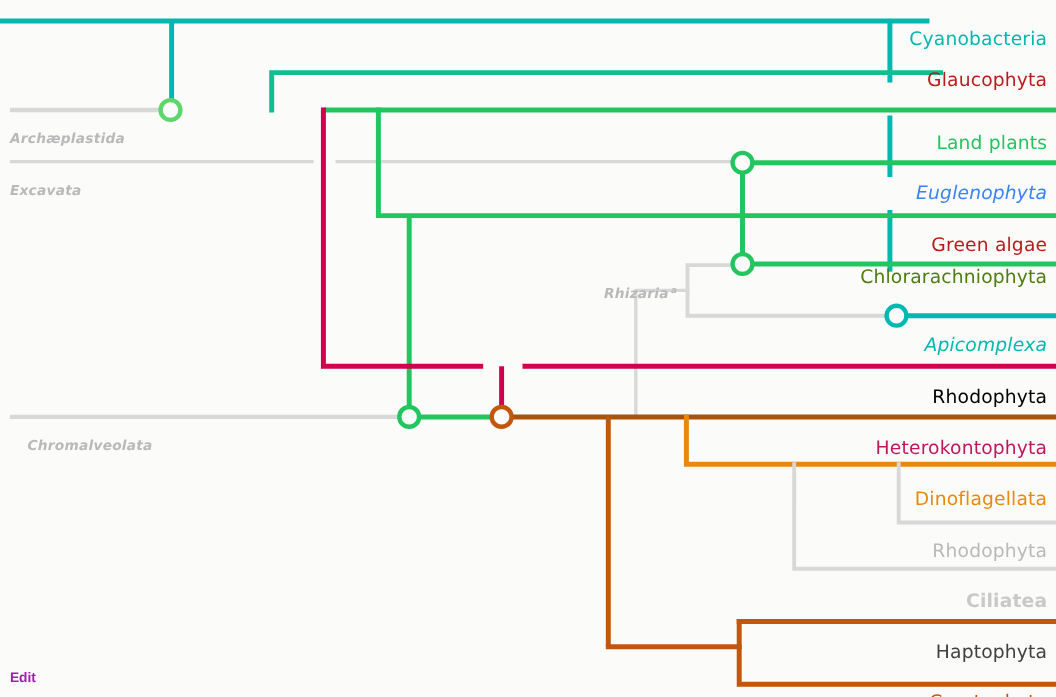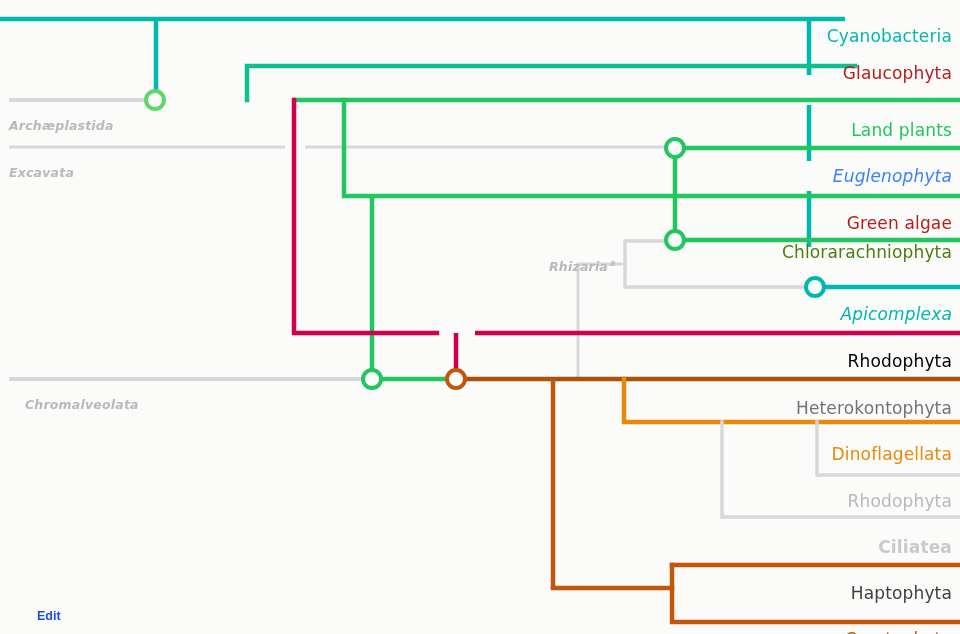--- a/index.html
+++ b/index.html
@@ -42,24 +42,23 @@
     font-size: 8px;
     vertical-align: super;
     margin-left: 2px;
   }
   #edit-link {
     position: absolute;
     left: 9px;
     top: 609px;
     font-size: 12.5px;
     font-weight: bold;
-    color: #1d4ed8;
+    color: #a21caf;
     font-family: "Liberation Sans", sans-serif;
     cursor: pointer;
-    margin-left: 28px;
   }
 </style>
 </head>
 <body>
 
 <svg id="tree-canvas" viewBox="0 0 960 634">
 
   <g>
     <line x1="9" y1="100" x2="150" y2="100" stroke="#d8d8d8" stroke-width="4"></line>
     <line x1="9" y1="147" x2="285" y2="147" stroke="#d8d8d8" stroke-width="3"></line>
@@ -149,21 +148,21 @@
 
 <div id="tip-labels">
     <div class="tip-label" style="right: 8px; top: 36px; color: rgb(0, 184, 176);">Cyanobacteria</div>
     <div class="tip-label" style="right: 8px; top: 73px; color: #b91c1c;">Glaucophyta</div>
     <div class="tip-label" style="right: 8px; top: 130px; color: rgb(34, 197, 94);">Land plants</div>
     <div class="tip-label" style="right: 8px; top: 176px; color: #3b82f6; font-style: italic;">Euglenophyta</div>
     <div class="tip-label" style="right: 8px; top: 223px; color: #b91c1c;">Green algae</div>
     <div class="tip-label" style="right: 8px; top: 252px; color: #4d7c0f;">Chlorarachniophyta</div>
     <div class="tip-label italic" style="right: 8px; top: 314px; color: rgb(0, 184, 176);">Apicomplexa</div>
     <div class="tip-label" style="right: 8px; top: 361px; color: #000000;">Rhodophyta</div>
-    <div class="tip-label" style="right: 8px; top: 408px; color: #737373;">Heterokontophyta</div>
+    <div class="tip-label" style="right: 8px; top: 408px; color: #be185d;">Heterokontophyta</div>
     <div class="tip-label" style="right: 8px; top: 454px; color: rgb(232, 137, 12);">Dinoflagellata</div>
     <div class="tip-label" style="right: 8px; top: 501px; color: rgb(185, 185, 185);">Rhodophyta</div>
     <div class="tip-label" style="right: 8px; top: 547px; color: rgb(201, 201, 201); font-weight: bold;">Ciliatea</div>
     <div class="tip-label" style="right: 8px; top: 593px; color: #404040;">Haptophyta</div>
     <div class="tip-label" style="right: 8px; top: 639px; color: rgb(194, 86, 12);">Cryptophyta</div>
   </div>
 
 <div id="group-labels">
     <div class="group-label" style="left: 9px; top: 118px;"><span>Archæplastida</span></div>
     <div class="group-label" style="left: 9px; top: 165px;"><span>Excavata</span></div>

